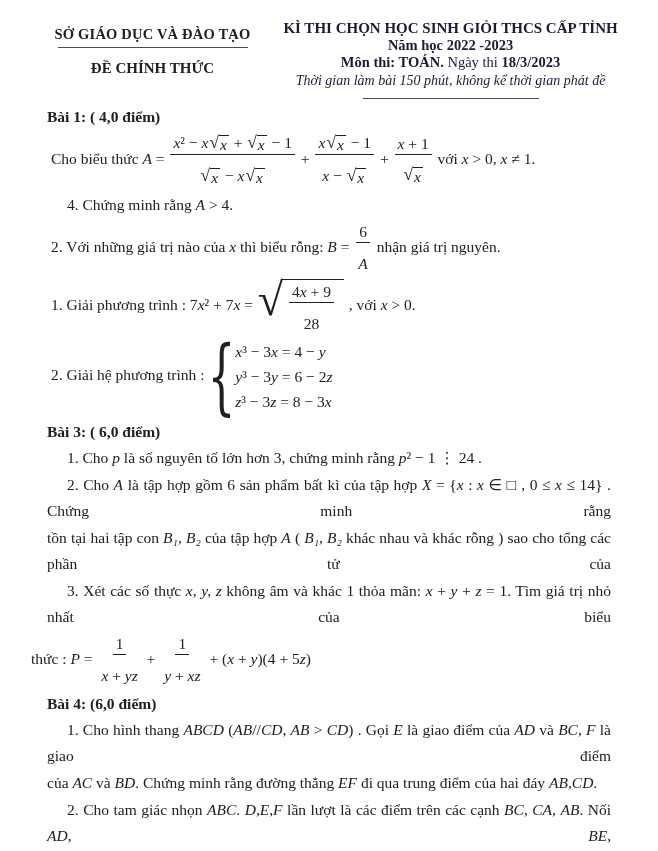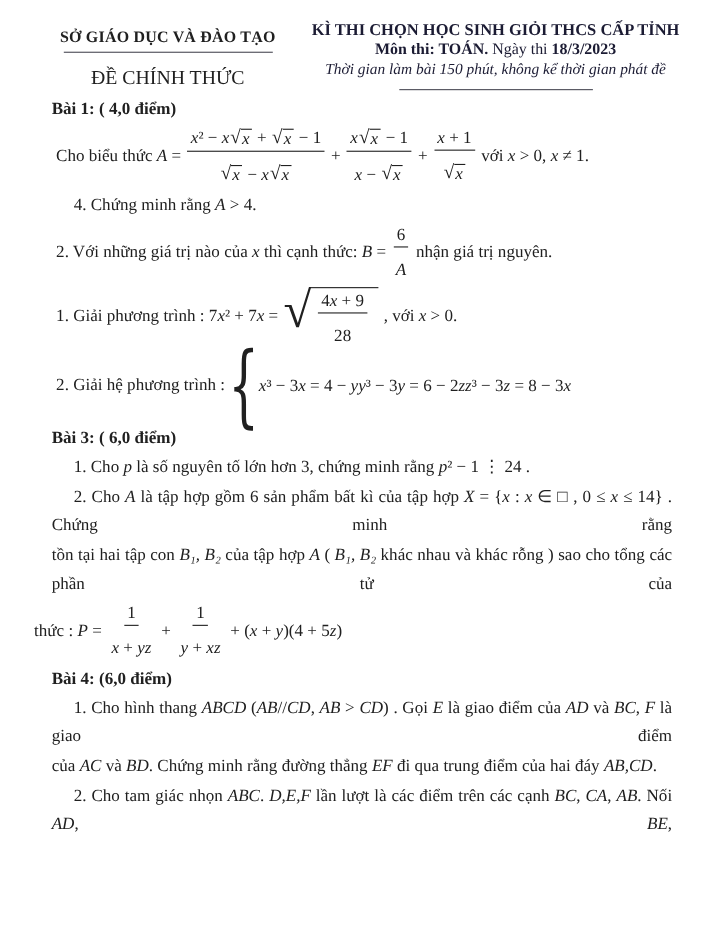--- a/index.html
+++ b/index.html
@@ -9,21 +9,21 @@
     color:var(--ink,#202020);
     font-size:15.5px;
   }
   .page{padding:20px 31px 0 31px;}
 
   
   .hdr{display:flex;justify-content:space-between;align-items:flex-start;margin-bottom:4px;}
   .hl{width:252px;text-align:center;padding-top:6px;}
   .hl .dept{font-weight:bold;font-size:14.5px;letter-spacing:.2px;}
   .hl .hrule{width:190px;border-top:1.6px solid var(--rule,#4a4a55);margin:4px auto 12px auto;height:0;}
-  .hl .doctype{font-weight:normal;font-size:18px;}
+  .hl .doctype{font-weight:bold;font-size:15px;}
   .hr{width:366px;text-align:center;color:var(--hink,#1b1b33);}
   .hr .title{font-weight:bold;font-size:15px;}
   .hr .year{font-weight:bold;font-size:14.5px;}
   .hr .subj{font-size:14.5px;}
   .hr .subj .b{font-weight:bold;}
   .hr .dur{font-style:italic;font-size:14px;margin-top:2px;}
   .hr .hrule{width:176px;border-top:1.6px solid var(--rule,#4a4a55);margin:9px auto 0 auto;height:0;}
 
   
   .blk{margin:1px 16px;}
@@ -42,36 +42,37 @@
   .fn{border-bottom:1.3px solid currentColor;}
   .sqrt{display:inline-flex;align-items:flex-start;vertical-align:middle;margin:0 1px;text-indent:0;}
   .rtx{line-height:1.02;font-size:1.12em;transform:translateY(-1px);}
   .rdc{border-top:1.3px solid currentColor;padding:0 2px 0 1px;line-height:1.2;}
   .sqrt.big{align-items:stretch;}
   .sqrt.big .rtx{font-size:46px;line-height:.92;font-weight:100;transform:none;margin-right:-2px;}
   .sqrt.big .rdc{border-top:1.5px solid currentColor;padding:3px 8px 0 6px;display:inline-flex;align-items:center;}
   .cases{display:inline-flex;align-items:center;vertical-align:middle;margin-left:4px;text-indent:0;}
   .cbrace{font-family:"DejaVu Serif",serif;font-size:80px;font-weight:300;line-height:1;
           transform:scale(.55,1.02);transform-origin:center;margin:-10px -14px -10px -16px;}
-  .crows{display:inline-flex;margin-left:2px;}
+  .crows{display:inline-flex;flex-direction:column;margin-left:2px;}
   .crow{line-height:25px;text-align:left;}
 </style>
 </head>
 <body>
 
 <div class="page">
 
   <div class="hdr">
     <div class="hl">
       <div class="dept">SỞ GIÁO DỤC VÀ ĐÀO TẠO</div>
       <div class="hrule"></div>
       <div class="doctype">ĐỀ CHÍNH THỨC</div>
     </div>
     <div class="hr">
       <div class="title">KÌ THI CHỌN HỌC SINH GIỎI THCS CẤP TỈNH</div>
+      <div class="year">Năm học 2022 -2023</div>
       <div class="subj"><span class="b">Môn thi: TOÁN.</span><span> Ngày thi </span><span class="b">18/3/2023</span></div>
       <div class="dur">Thời gian làm bài 150 phút, không kể thời gian phát đề</div>
       <div class="hrule"></div>
     </div>
   </div>
 
   <div id="body">
       <div class="blk heading"><span class="tk">Bài 1: ( 4,0 điểm)</span></div>
       <div class="blk line tall ind"><span class="tk">Cho biểu thức </span><span class="tk it">A</span><span class="tk"> = </span><span class="frac">
           <span class="fn"><span class="tk it">x</span><span class="tk">² − </span><span class="tk it">x</span><span class="sqrt">
@@ -98,21 +99,21 @@
               <span class="rdc"><span class="tk it">x</span></span>
             </span></span>
         </span><span class="tk"> + </span><span class="frac">
           <span class="fn"><span class="tk it">x</span><span class="tk"> + 1</span></span>
           <span class="fd"><span class="sqrt">
               <span class="rtx">√</span>
               <span class="rdc"><span class="tk it">x</span></span>
             </span></span>
         </span><span class="tk"> với </span><span class="tk it">x</span><span class="tk"> &gt; 0, </span><span class="tk it">x</span><span class="tk"> ≠ 1.</span></div>
       <div class="blk line ind"><span class="tk">4. Chứng minh rằng </span><span class="tk it">A</span><span class="tk"> &gt; 4.</span></div>
-      <div class="blk line tall ind"><span class="tk">2. Với những giá trị nào của </span><span class="tk it">x</span><span class="tk"> thì cạnh thức: </span><span class="tk it">B</span><span class="tk"> = </span><span class="frac">
+      <div class="blk line tall ind"><span class="tk">2. Với những giá trị nào của </span><span class="tk it">x</span><span class="tk"> thì biểu rỗng: </span><span class="tk it">B</span><span class="tk"> = </span><span class="frac">
           <span class="fn"><span class="tk">6</span></span>
           <span class="fd"><span class="tk it">A</span></span>
         </span><span class="tk"> nhận giá trị nguyên.</span></div>
       <div class="blk line tall ind"><span class="tk">1. Giải phương trình : 7</span><span class="tk it">x</span><span class="tk">² + 7</span><span class="tk it">x</span><span class="tk"> = </span><span class="sqrt big">
           <span class="rtx">√</span>
           <span class="rdc">
             <span class="frac">
               <span class="fn"><span class="tk">4</span><span class="tk it">x</span><span class="tk"> + 9</span></span>
               <span class="fd"><span class="tk">28</span></span>
             </span>
@@ -123,20 +124,21 @@
           <span class="crows">
             <span class="crow"><span class="tk it">x</span><span class="tk">³ − 3</span><span class="tk it">x</span><span class="tk"> = 4 − </span><span class="tk it">y</span></span>
             <span class="crow"><span class="tk it">y</span><span class="tk">³ − 3</span><span class="tk it">y</span><span class="tk"> = 6 − 2</span><span class="tk it">z</span></span>
             <span class="crow"><span class="tk it">z</span><span class="tk">³ − 3</span><span class="tk it">z</span><span class="tk"> = 8 − 3</span><span class="tk it">x</span></span>
           </span>
         </span></div>
       <div class="blk heading"><span class="tk">Bài 3: ( 6,0 điểm)</span></div>
       <div class="blk line ind"><span class="tk">1. Cho </span><span class="tk it">p</span><span class="tk"> là số nguyên tố lớn hơn 3, chứng minh rằng </span><span class="tk it">p</span><span class="tk">² − 1 ⋮ 24 .</span></div>
       <div class="blk line ind just"><span class="tk">2. Cho </span><span class="tk it">A</span><span class="tk"> là tập hợp gồm 6 sản phẩm bất kì của tập hợp </span><span class="tk it">X</span><span class="tk"> = {</span><span class="tk it">x</span><span class="tk"> : </span><span class="tk it">x</span><span class="tk"> ∈ □ , 0 ≤ </span><span class="tk it">x</span><span class="tk"> ≤ 14} . Chứng minh rằng</span></div>
       <div class="blk line just"><span class="tk">tồn tại hai tập con </span><span class="tk it">B₁, B₂</span><span class="tk"> của tập hợp </span><span class="tk it">A</span><span class="tk"> ( </span><span class="tk it">B₁, B₂</span><span class="tk"> khác nhau và khác rỗng ) sao cho tổng các phần tử của</span></div>
+      <div class="blk line ind just"><span class="tk">3. Xét các số thực </span><span class="tk it">x, y, z</span><span class="tk"> không âm và khác 1 thỏa mãn: </span><span class="tk it">x</span><span class="tk"> + </span><span class="tk it">y</span><span class="tk"> + </span><span class="tk it">z</span><span class="tk"> = 1. Tìm giá trị nhỏ nhất của biểu</span></div>
       <div class="blk line tall"><span class="tk">thức : </span><span class="tk it">P</span><span class="tk"> = </span><span class="frac">
           <span class="fn"><span class="tk">1</span></span>
           <span class="fd"><span class="tk it">x</span><span class="tk"> + </span><span class="tk it">yz</span></span>
         </span><span class="tk"> + </span><span class="frac">
           <span class="fn"><span class="tk">1</span></span>
           <span class="fd"><span class="tk it">y</span><span class="tk"> + </span><span class="tk it">xz</span></span>
         </span><span class="tk"> + (</span><span class="tk it">x</span><span class="tk"> + </span><span class="tk it">y</span><span class="tk">)(4 + 5</span><span class="tk it">z</span><span class="tk">)</span></div>
       <div class="blk heading"><span class="tk">Bài 4: (6,0 điểm)</span></div>
       <div class="blk line ind just"><span class="tk">1. Cho hình thang </span><span class="tk it">ABCD</span><span class="tk"> (</span><span class="tk it">AB</span><span class="tk">//</span><span class="tk it">CD</span><span class="tk">, </span><span class="tk it">AB</span><span class="tk"> &gt; </span><span class="tk it">CD</span><span class="tk">) . Gọi </span><span class="tk it">E</span><span class="tk"> là giao điểm của </span><span class="tk it">AD</span><span class="tk"> và </span><span class="tk it">BC</span><span class="tk">, </span><span class="tk it">F</span><span class="tk"> là giao điểm</span></div>
       <div class="blk line"><span class="tk">của </span><span class="tk it">AC</span><span class="tk"> và </span><span class="tk it">BD</span><span class="tk">. Chứng minh rằng đường thẳng </span><span class="tk it">EF</span><span class="tk"> đi qua trung điểm của hai đáy </span><span class="tk it">AB,CD</span><span class="tk">.</span></div>

